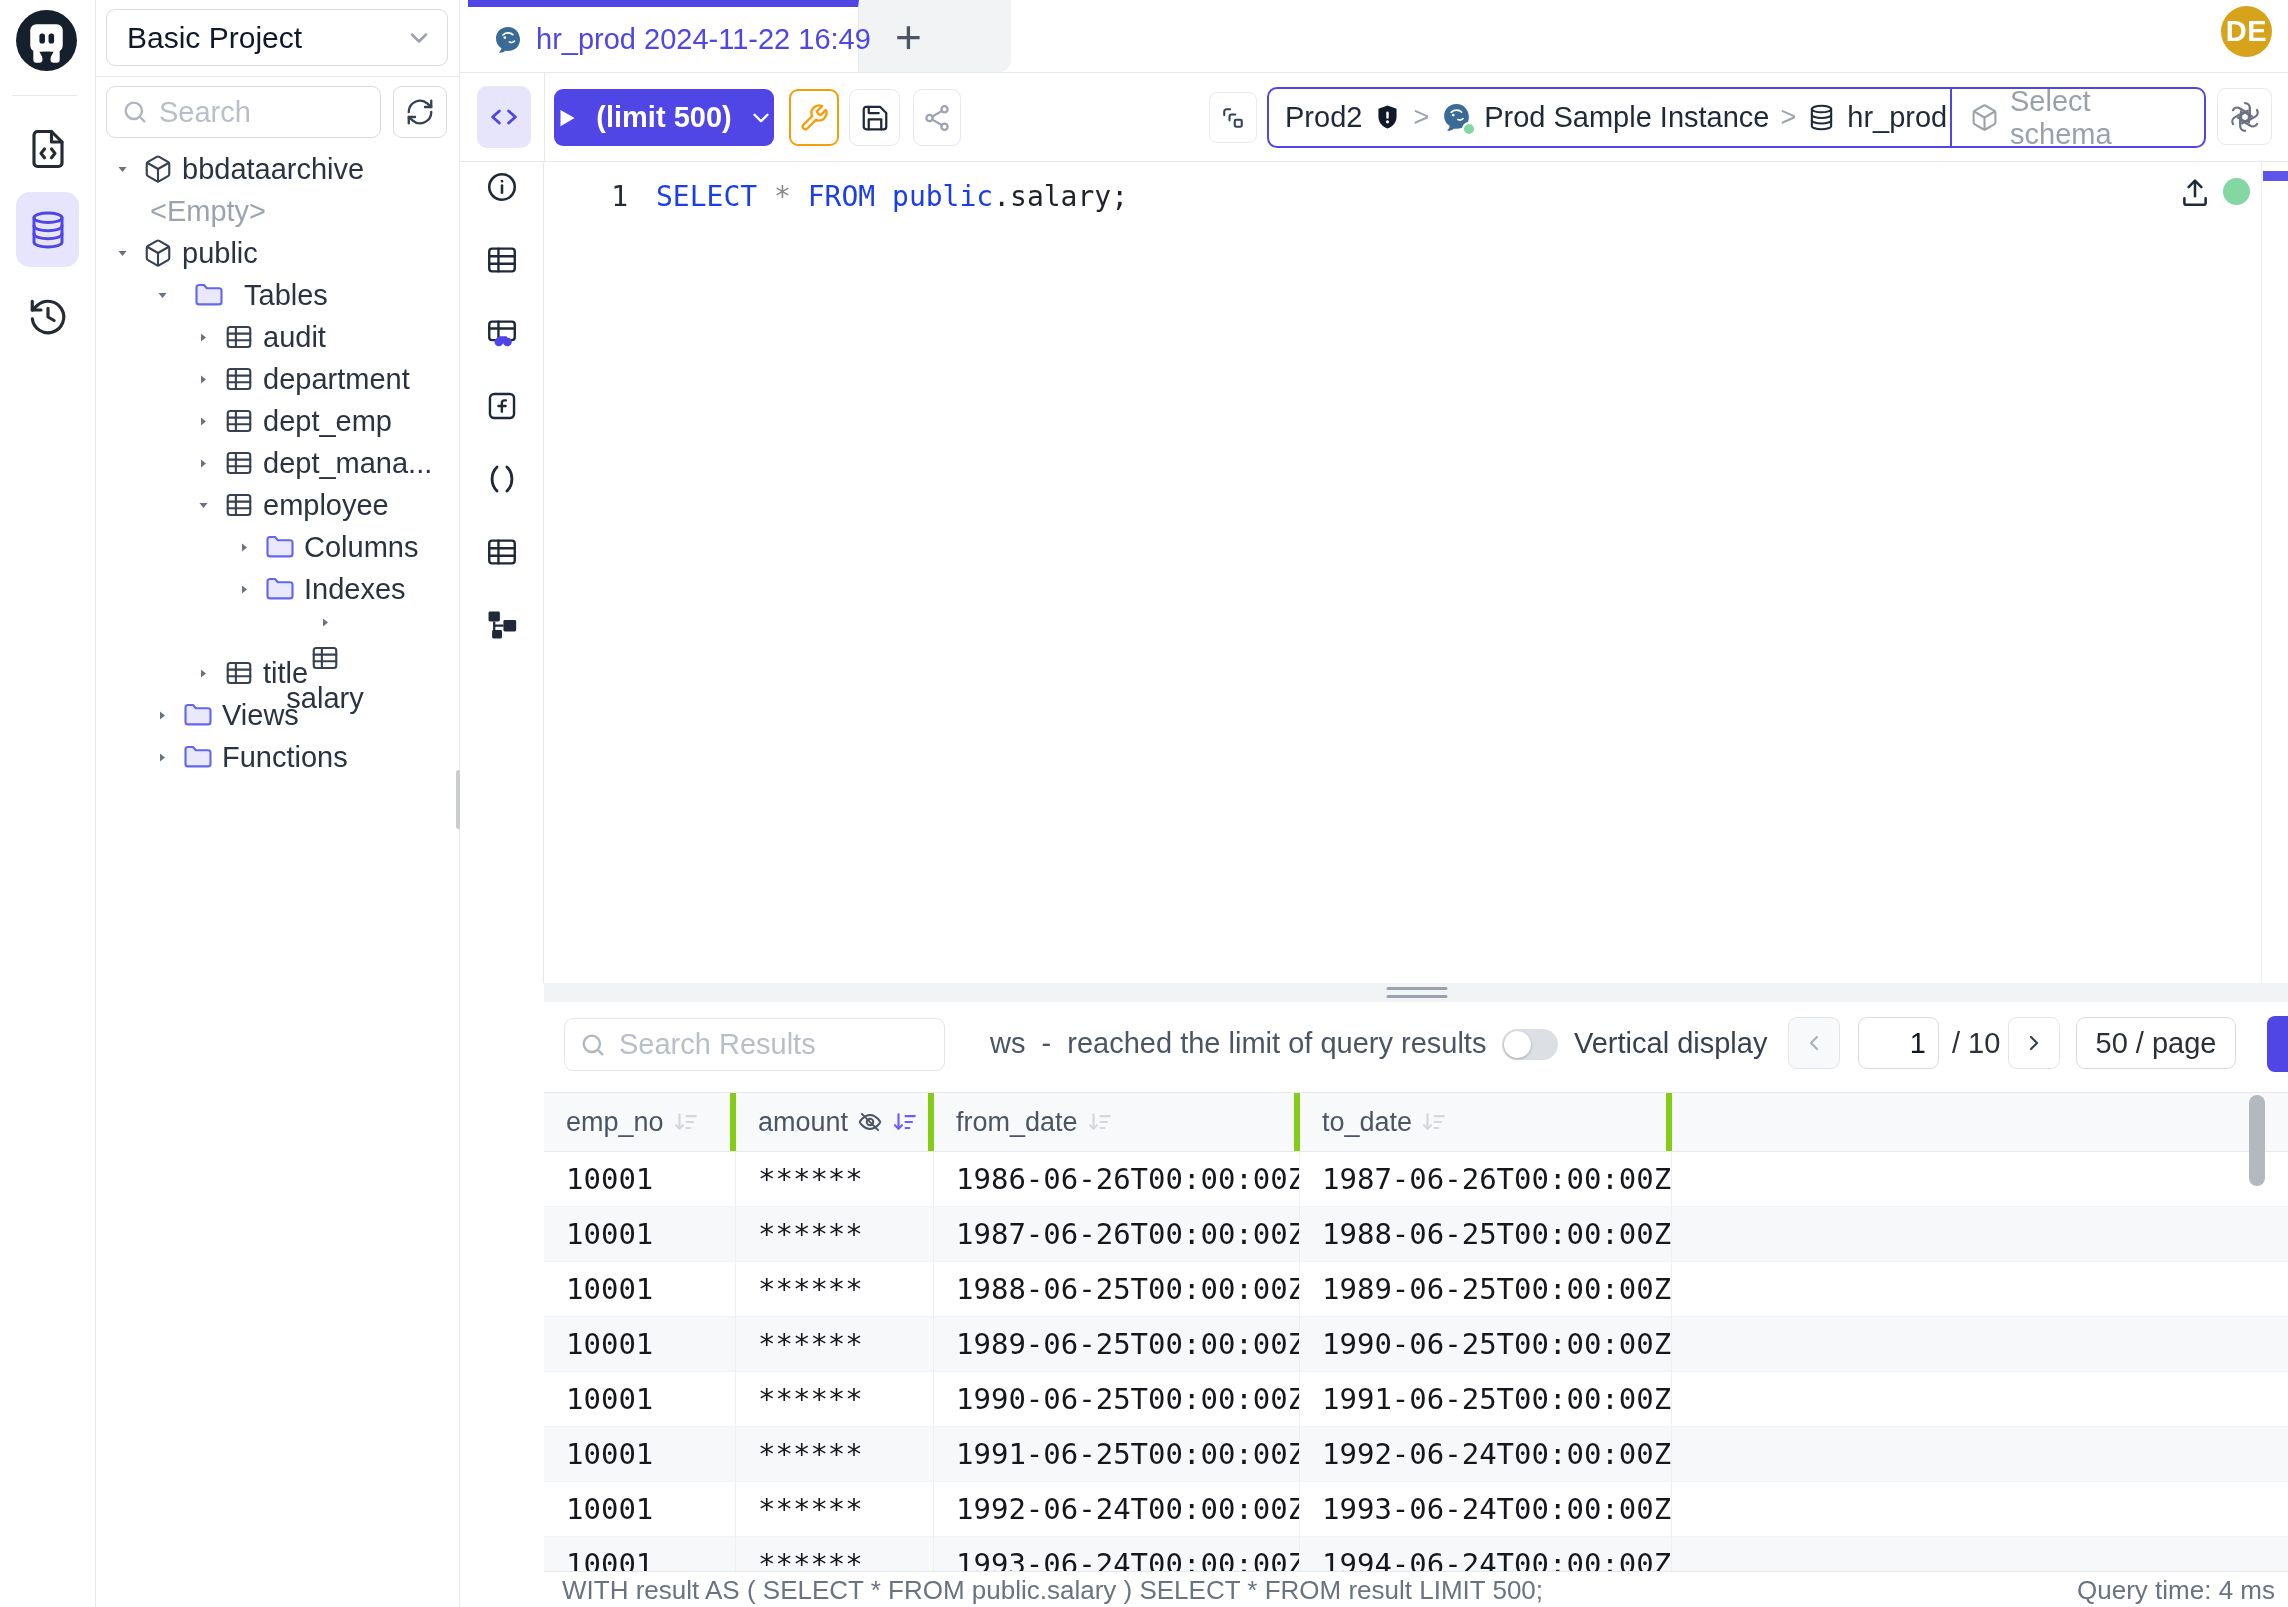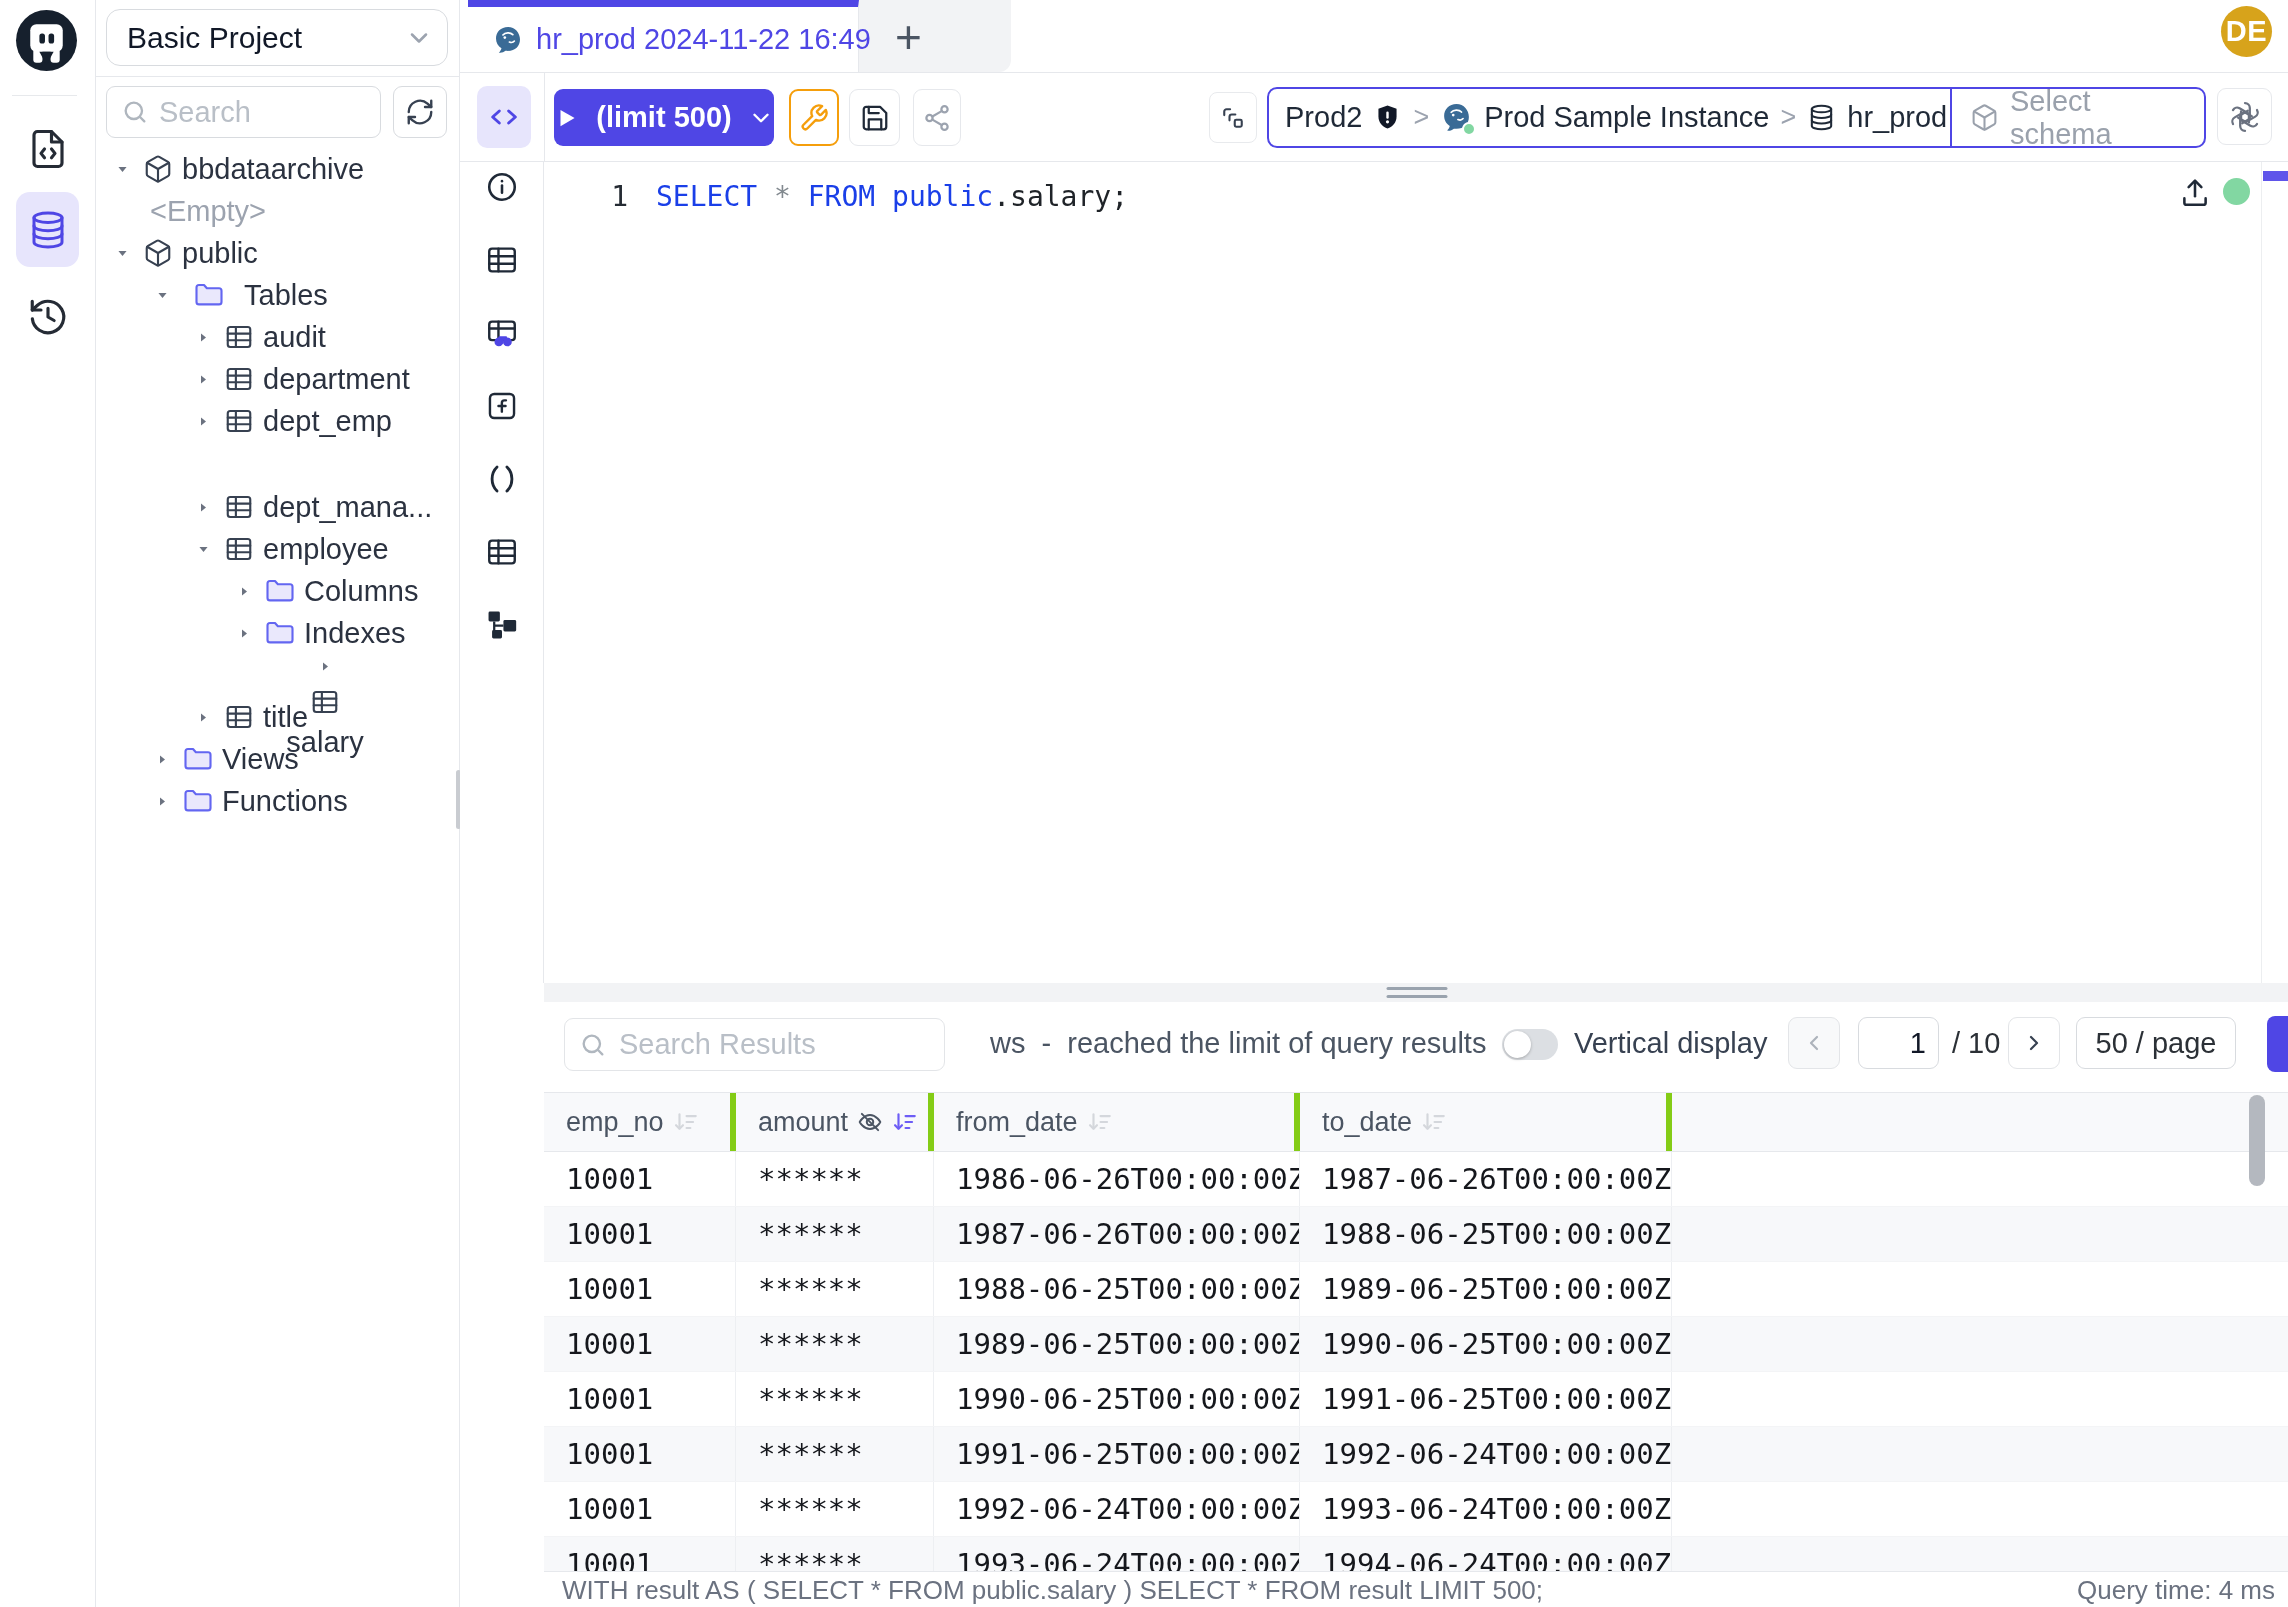--- a/index.html
+++ b/index.html
@@ -16,21 +16,21 @@
   
   .rail{left:0;top:0;width:96px;height:100%;border-right:1px solid var(--border);background:#fff}
   .logo{left:14px;top:8px;width:65px;height:65px}
   .rail-div{left:12px;top:95px;width:65px;height:1px;background:#E7E9EC}
   .rail-btn{left:16px;width:63px;height:63px;border-radius:14px;color:#252B35}
   .rail-btn .ric{width:42px;height:42px}
   .rail-btn.active{background:var(--accent-light);color:var(--accent);height:75px}
 
   
   .sidebar{left:96px;top:0;width:364px;height:100%;border-right:1px solid var(--border);background:#fff}
-  .proj{left:10px;top:9px;width:342px;height:57px;border:1px solid var(--border2);border-radius:14px;
+  .proj{left:10px;top:9px;width:342px;height:57px;border:1px solid var(--border2);border-radius:9px;
         display:flex;align-items:center;justify-content:space-between;padding:0 14px 0 20px;
         font-size:30px;color:#111827;background:#fff}
   .proj .chev{width:28px;height:28px;color:var(--muted)}
   .sb-div{left:0;top:76px;width:100%;height:1px;background:var(--border)}
   .sb-search{left:10px;top:86px;width:275px;height:52px;border:1px solid var(--border2);border-radius:9px;
         display:flex;align-items:center;gap:10px;padding:0 14px;background:#fff}
   .sb-search .sic{width:28px;height:28px;color:#AFB6BE;flex:none}
   .sb-search input{border:none;outline:none;width:100%;font-size:29px;font-family:inherit;color:#374151}
   .sb-search input::placeholder{color:#B9BFC7}
   .sb-refresh{left:297px;top:86px;width:54px;height:52px;border:1px solid var(--border2);border-radius:9px;color:#374151;background:#fff}
@@ -303,21 +303,21 @@
             </svg>
           </span>
           <span class="ticon" style="color: rgb(55, 65, 81);">
             <svg viewBox="0 0 24 24" fill="none" stroke="currentColor" stroke-linecap="round" stroke-linejoin="round" stroke-width="1.7">
               <rect x="3" y="4" width="18" height="16" rx="2"></rect>
               <path d="M3 9.3h18M3 14.6h18M9.5 4v16"></path>
             </svg>
           </span>
           <span>dept_emp</span>
         </div>
-        <div class="tree-row" style="padding-left: 95px; margin-top: 44px;">
+        <div class="tree-row" style="padding-left: 95px;">
           <span class="caret">
             <svg viewBox="0 0 24 24" fill="currentColor">
               <path d="M8 5.5v13L16 12z"></path>
             </svg>
           </span>
           <span class="ticon" style="color: rgb(55, 65, 81);">
             <svg viewBox="0 0 24 24" fill="none" stroke="currentColor" stroke-linecap="round" stroke-linejoin="round" stroke-width="1.7">
               <rect x="3" y="4" width="18" height="16" rx="2"></rect>
               <path d="M3 9.3h18M3 14.6h18M9.5 4v16"></path>
             </svg>

